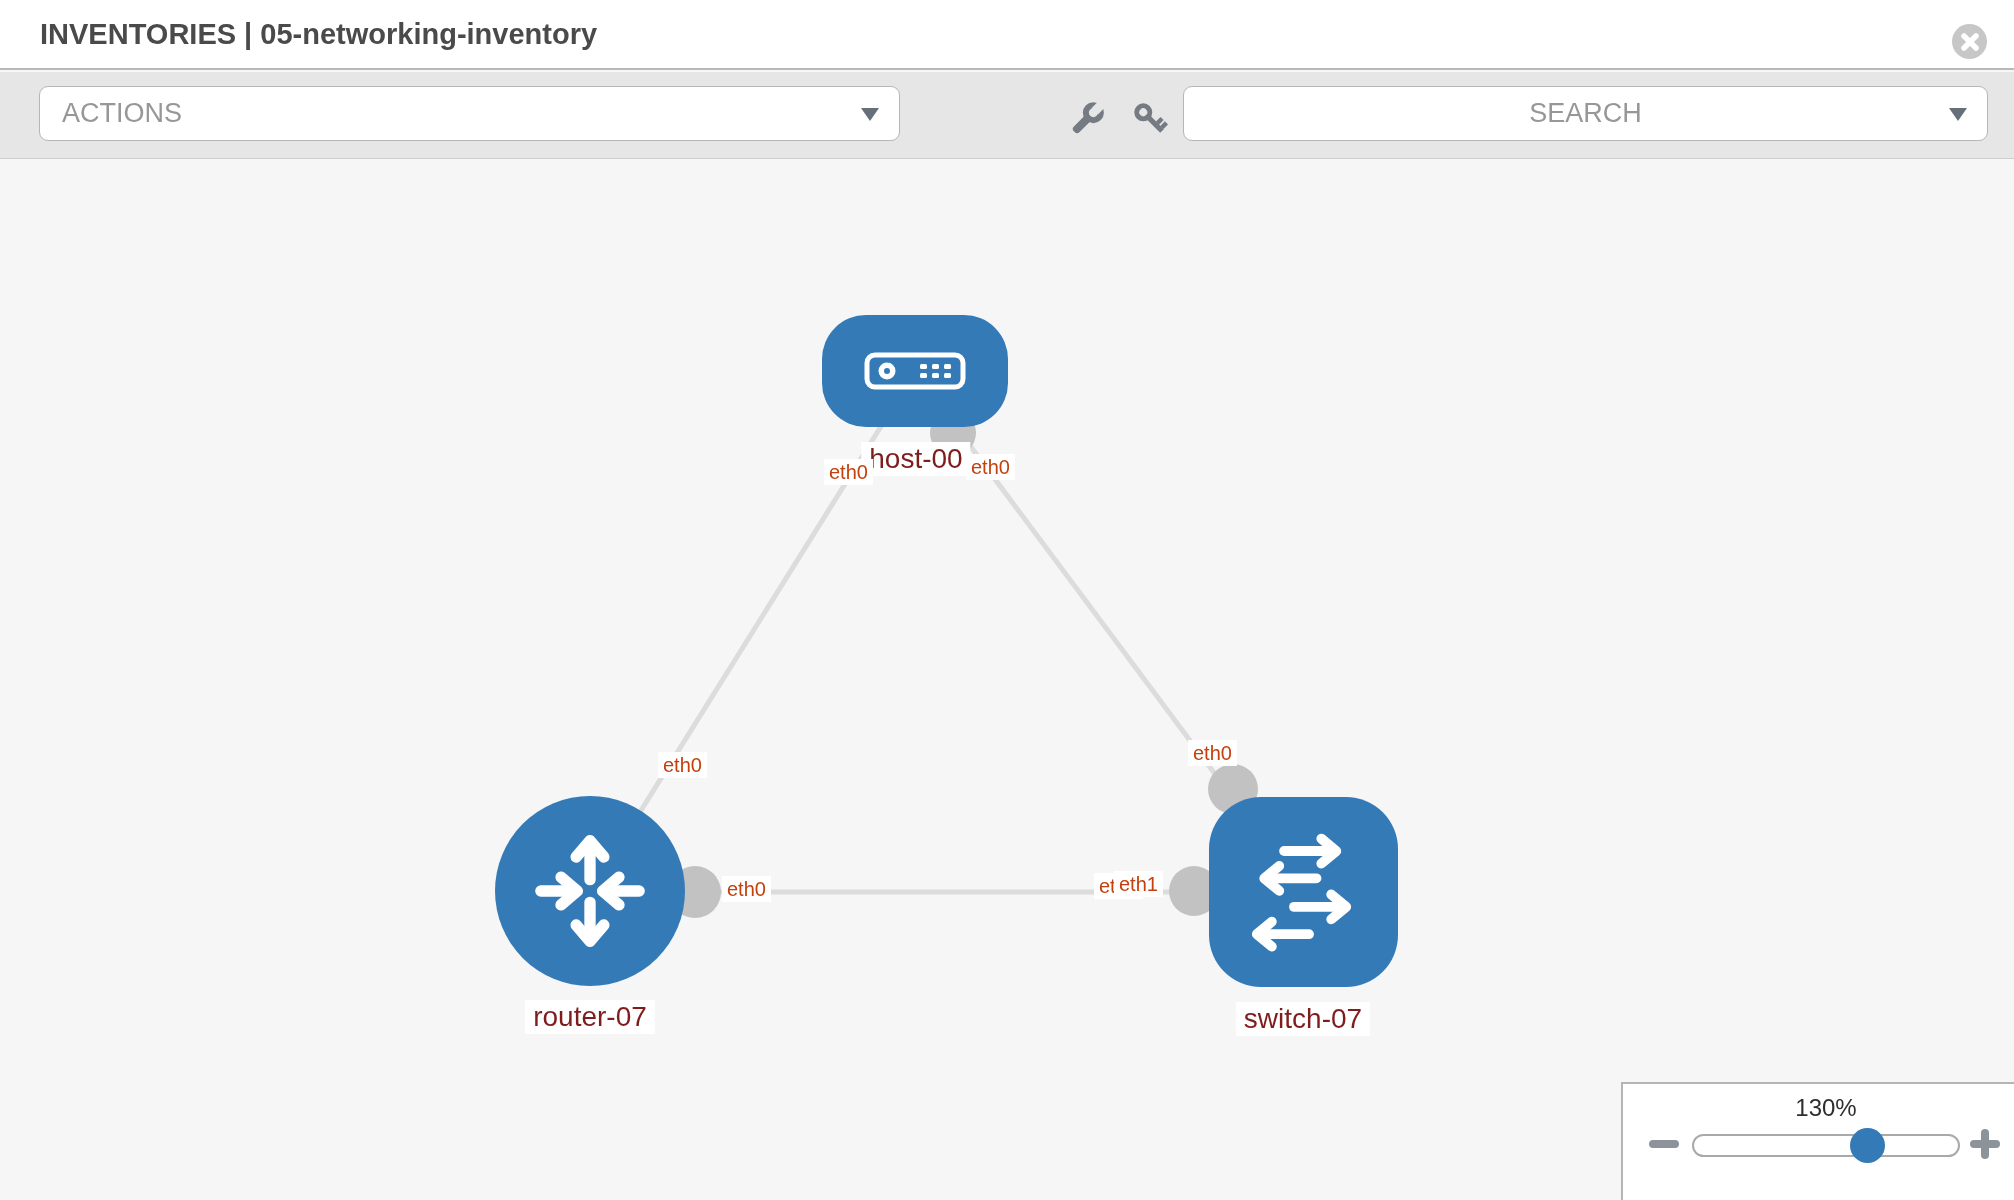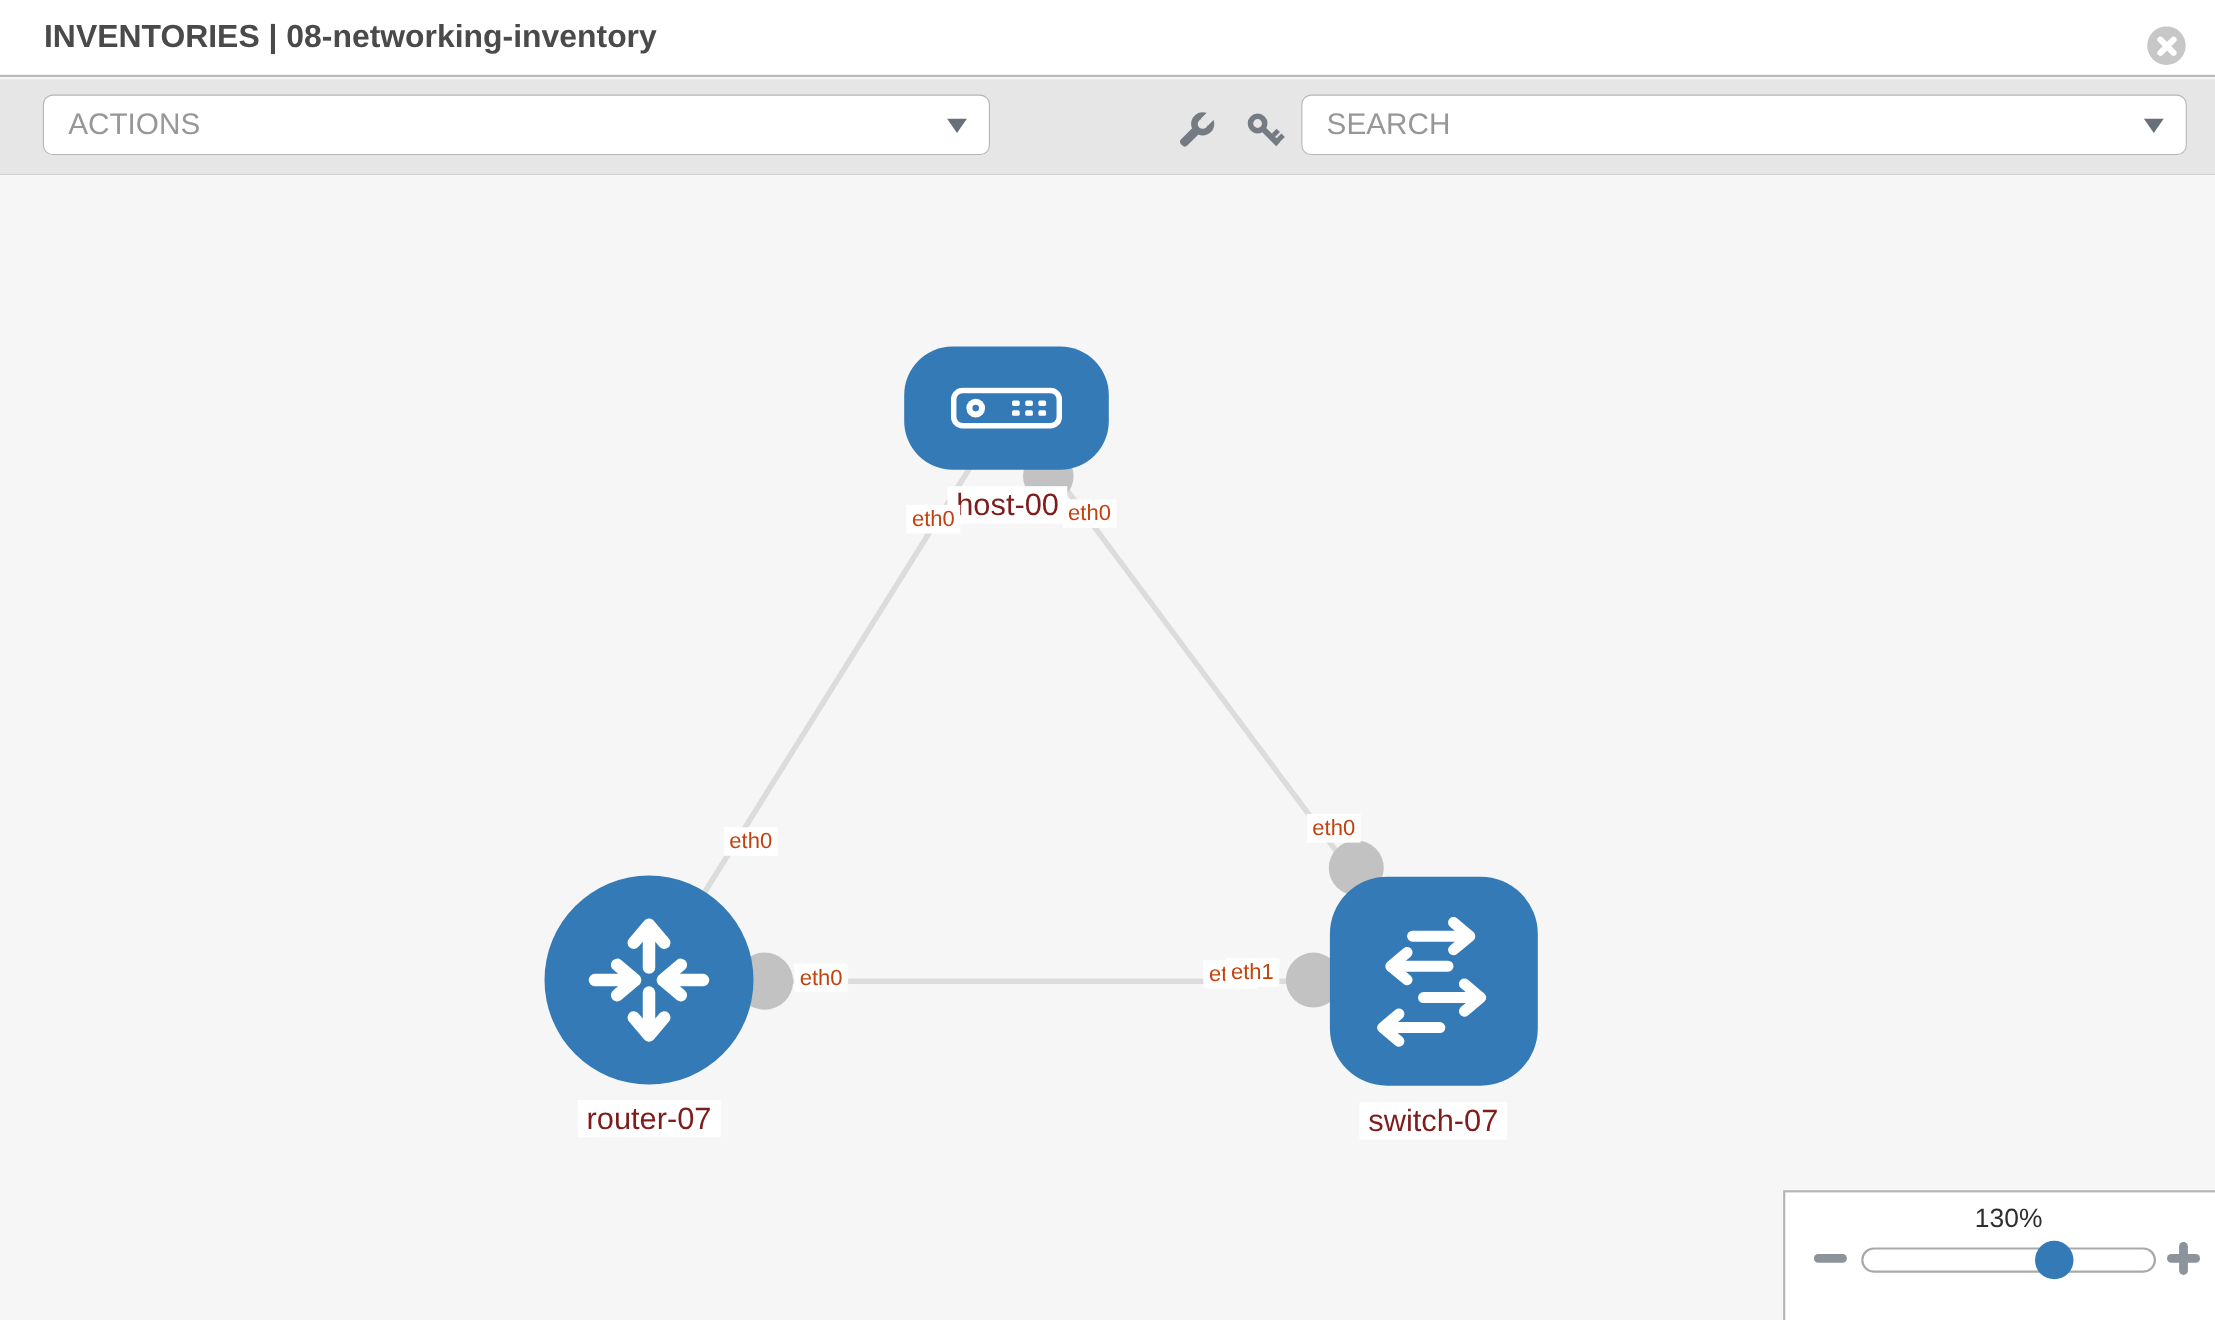--- a/index.html
+++ b/index.html
@@ -28,21 +28,21 @@
     position: absolute; top: 72px; left: 0; right: 0; height: 87px;
     background: var(--toolbar_bg, #e6e6e6); border-bottom: 1px solid #cfcfcf; z-index: 9;
   }
   .dropdown {
     position: absolute; top: 14px; height: 55px;
     background: #ffffff; border: 1px solid #b6b6b6; border-radius: 9px;
     display: flex; align-items: center; padding: 0 22px;
     font-size: 27px; color: #979797; cursor: pointer;
   }
   .dd-actions { left: 39px;  width: 861px; }
-  .dd-search  { left: 1183px; width: 805px; }
+  .dd-search  { left: 1183px; width: 805px; justify-content: center; }
   .caret {
     position: absolute; right: 20px; top: 50%; margin-top: -6px;
     width: 0; height: 0;
     border-left: 9px solid transparent; border-right: 9px solid transparent;
     border-top: 13px solid #67707a;
   }
   .tool-btn {
     position: absolute; top: 25px; width: 44px; height: 44px;
     display: flex; align-items: center; justify-content: center; cursor: pointer;
   }
@@ -91,21 +91,21 @@
   }
   .zoom-thumb {
     position: absolute; left: 156px; top: -8px; width: 35px; height: 35px;
     border-radius: 50%; background: var(--node_blue, #337ab7); cursor: grab;
   }
 </style>
 </head>
 <body>
 
 <div class="header">
-  <div class="title">INVENTORIES | 08-networking-inventory</div>
+  <div class="title">INVENTORIES | 05-networking-inventory</div>
   <div class="close-btn">
     <svg width="20" height="20" viewBox="0 0 20 20">
       <line x1="4" y1="4" x2="16" y2="16" stroke="#ffffff" stroke-width="5.5" stroke-linecap="round"></line>
       <line x1="16" y1="4" x2="4" y2="16" stroke="#ffffff" stroke-width="5.5" stroke-linecap="round"></line>
     </svg>
   </div>
 </div>
 
 <div class="toolbar">
   <div class="dropdown dd-actions">

